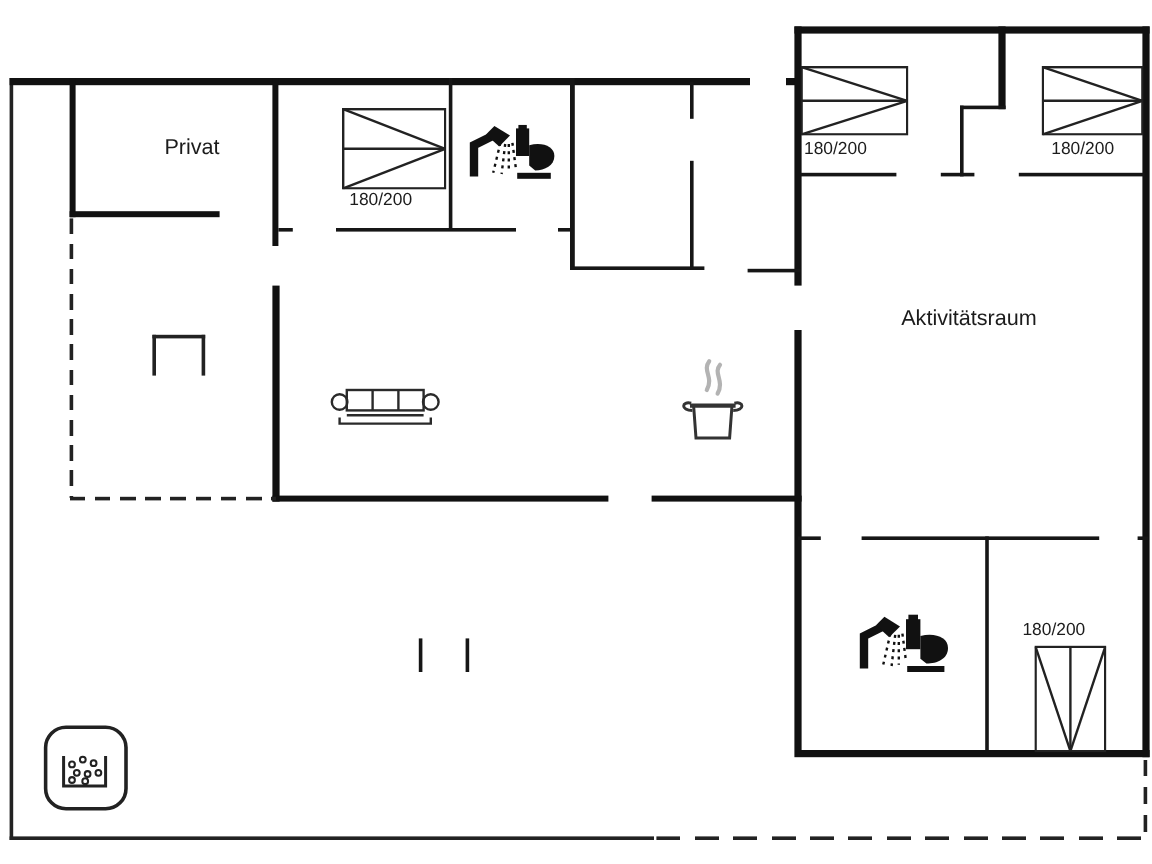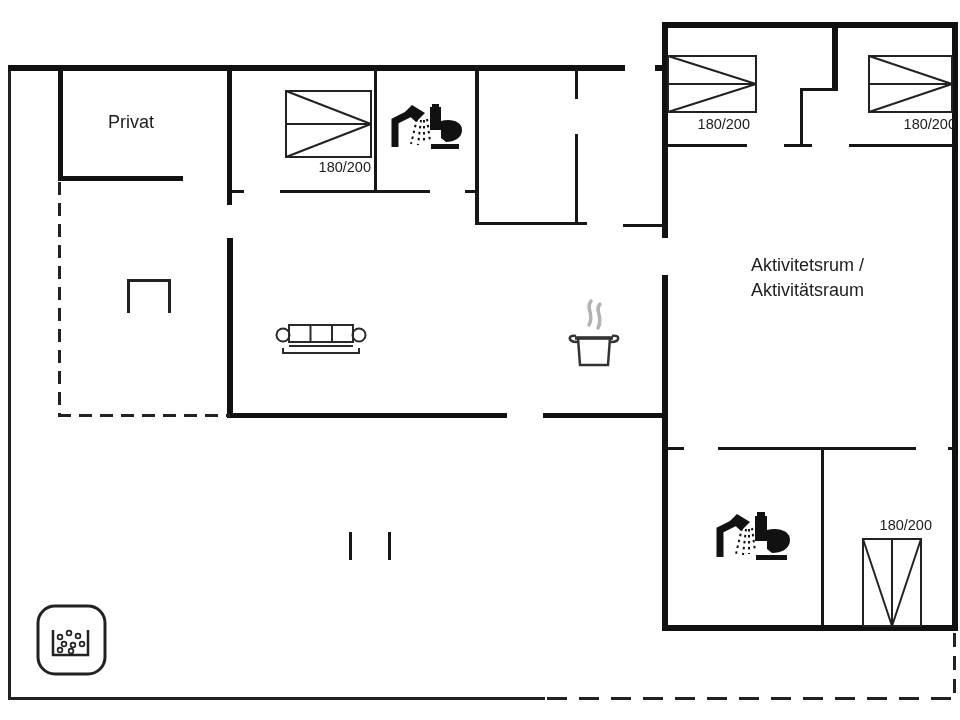--- a/index.html
+++ b/index.html
@@ -7,21 +7,21 @@
         font-family:"Liberation Sans", sans-serif;color:#1c1c1c;}
   .w{position:absolute;background:#111;}          
   .t{position:absolute;background:#161616;}       
   .b{position:absolute;background:#222;}          
   .dash-h{position:absolute;height:3px;background:repeating-linear-gradient(90deg,#222 0 20px,transparent 20px 32px);}
   .dash-v{position:absolute;width:3px;background:repeating-linear-gradient(180deg,#222 0 14px,transparent 14px 23px);}
   .dash-h.small{background:repeating-linear-gradient(90deg,#222 0 13px,transparent 13px 21px);}
   .dash-v.small{background:repeating-linear-gradient(180deg,#222 0 13px,transparent 13px 21px);}
   .lbl{position:absolute;font-size:18px;line-height:25px;white-space:nowrap;}
   .lbl.center{text-align:center;}
-  .bedlbl{position:absolute;width:80px;text-align:right;font-size:14.5px;line-height:16px;}
+  .bedlbl{position:absolute;width:80px;text-align:left;font-size:14.5px;line-height:16px;}
   .icon{position:absolute;}
   .niche{position:absolute;border-left:3px solid #222;border-top:3px solid #222;border-right:3px solid #222;}
   svg{display:block;}
 </style>
 </head>
 <body>
 
 <div id="plan">
 
   <div class="b" style="left:8px;top:65px;width:3px;height:635px;"></div>
@@ -64,23 +64,22 @@
   <div class="t" style="left:948px;top:447px;width:9px;height:3px;"></div>
   <div class="t" style="left:821px;top:447px;width:3px;height:178px;"></div>
   <div class="t" style="left:349px;top:532px;width:3px;height:28px;"></div>
   <div class="t" style="left:388px;top:532px;width:3px;height:28px;"></div>
 
   <div class="dash-v small" style="left:58px;top:182px;height:233px;"></div>
   <div class="dash-h small" style="left:58px;top:414px;width:172px;"></div>
 
   <div class="niche" style="left:127px;top:279px;width:38px;height:31px;"></div>
 
-  <div class="lbl center" style="left:81px;top:110px;width:100px;">Privat</div>
+  <div class="lbl center" style="left:110px;top:110px;width:100px;">Privat</div>
   <div class="lbl" style="left:751px;top:253px;">
-    <div>Aktivitetsrum /</div>
     <div>Aktivitätsraum</div>
   </div>
 
   <div class="icon" style="left:285px;top:90px;">
     <svg width="87" height="68" viewBox="0 0 87 68" fill="none" stroke="#222" stroke-width="2">
       <rect x="1" y="1" width="85" height="66"></rect>
         <line x1="1" y1="34" x2="86" y2="34"></line>
       <line x1="1" y1="1" x2="86" y2="34"></line>
         <line x1="1" y1="67" x2="86" y2="34"></line>
     </svg>

